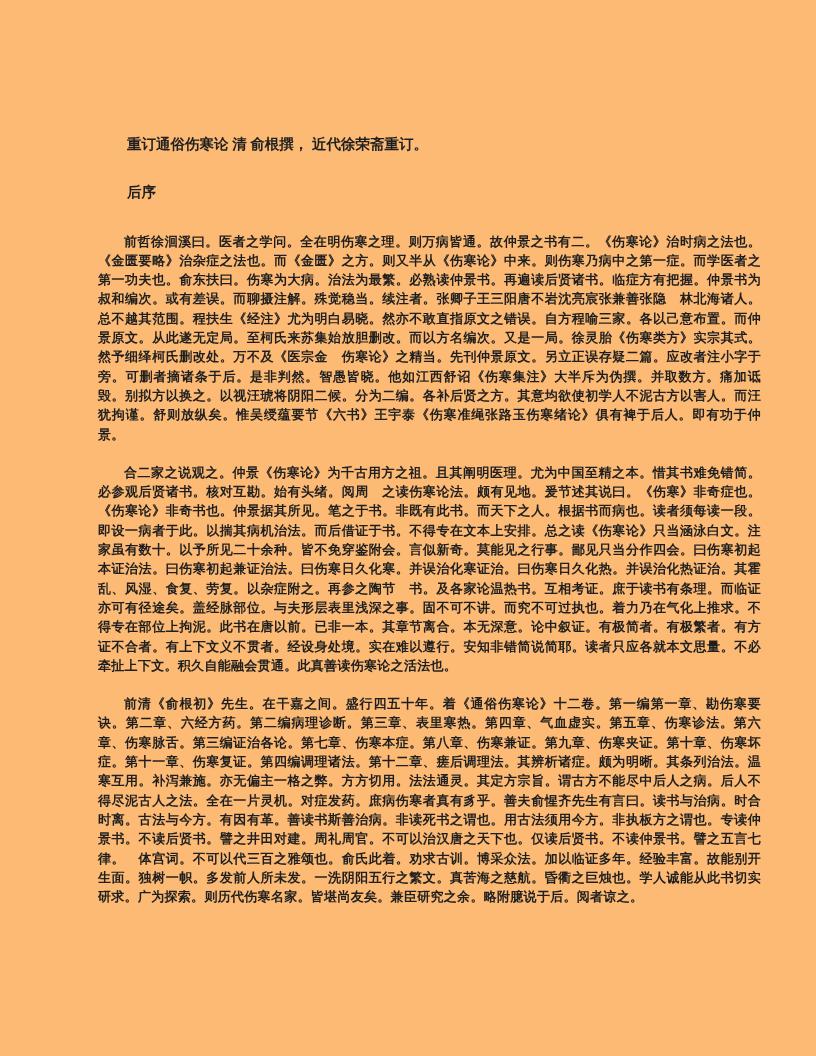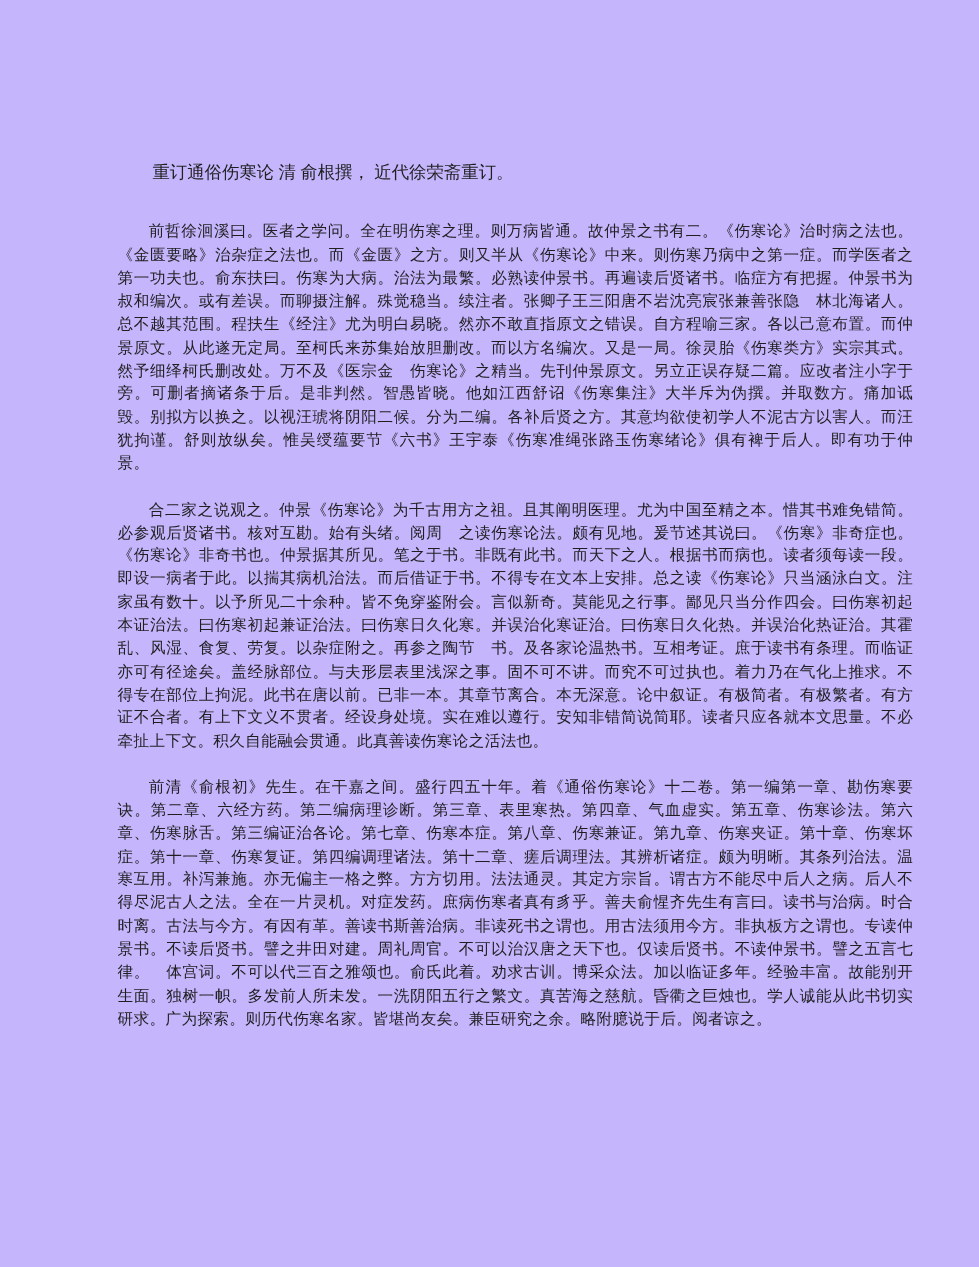--- a/index.html
+++ b/index.html
@@ -12,21 +12,22 @@
     height: 1056px;
     overflow: hidden;
     font-family: "Liberation Serif", "DejaVu Serif", serif;
     color: #1f1f1f;
   }
   .page {
     box-sizing: border-box;
     width: 816px;
     height: 1056px;
     padding: 135px 55px 0 98px;
-    background: #c4b5fd;
+    background: #fdba74;
+    font-weight: bold;
   }
   .doc-title {
     font-size: 14.5px;
     line-height: 19.3px;
     text-indent: 2em;
     white-space: pre-wrap;
     margin: 0 0 29px 0;
   }
   .doc-heading {
     font-size: 14.5px;
@@ -43,19 +44,20 @@
     white-space: pre-wrap;
     margin: 0 0 19px 0;
   }
 </style>
 </head>
 <body>
 
 <div class="page">
   <div class="doc-title">重订通俗伤寒论 清 俞根撰， 近代徐荣斋重订。</div>
 
+  <div class="doc-heading">后序</div>
 
   <p class="doc-paragraph">前哲徐洄溪曰。医者之学问。全在明伤寒之理。则万病皆通。故仲景之书有二。《伤寒论》治时病之法也。《金匮要略》治杂症之法也。而《金匮》之方。则又半从《伤寒论》中来。则伤寒乃病中之第一症。而学医者之第一功夫也。俞东扶曰。伤寒为大病。治法为最繁。必熟读仲景书。再遍读后贤诸书。临症方有把握。仲景书为叔和编次。或有差误。而聊摄注解。殊觉稳当。续注者。张卿子王三阳唐不岩沈亮宸张兼善张隐　林北海诸人。总不越其范围。程扶生《经注》尤为明白易晓。然亦不敢直指原文之错误。自方程喻三家。各以己意布置。而仲景原文。从此遂无定局。至柯氏来苏集始放胆删改。而以方名编次。又是一局。徐灵胎《伤寒类方》实宗其式。然予细绎柯氏删改处。万不及《医宗金　伤寒论》之精当。先刊仲景原文。另立正误存疑二篇。应改者注小字于旁。可删者摘诸条于后。是非判然。智愚皆晓。他如江西舒诏《伤寒集注》大半斥为伪撰。并取数方。痛加诋毁。别拟方以换之。以视汪琥将阴阳二候。分为二编。各补后贤之方。其意均欲使初学人不泥古方以害人。而汪犹拘谨。舒则放纵矣。惟吴绶蕴要节《六书》王宇泰《伤寒准绳张路玉伤寒绪论》俱有裨于后人。即有功于仲景。</p>
 
   <p class="doc-paragraph">合二家之说观之。仲景《伤寒论》为千古用方之祖。且其阐明医理。尤为中国至精之本。惜其书难免错简。必参观后贤诸书。核对互勘。始有头绪。阅周　之读伤寒论法。颇有见地。爰节述其说曰。《伤寒》非奇症也。《伤寒论》非奇书也。仲景据其所见。笔之于书。非既有此书。而天下之人。根据书而病也。读者须每读一段。即设一病者于此。以揣其病机治法。而后借证于书。不得专在文本上安排。总之读《伤寒论》只当涵泳白文。注家虽有数十。以予所见二十余种。皆不免穿鉴附会。言似新奇。莫能见之行事。鄙见只当分作四会。曰伤寒初起本证治法。曰伤寒初起兼证治法。曰伤寒日久化寒。并误治化寒证治。曰伤寒日久化热。并误治化热证治。其霍乱、风湿、食复、劳复。以杂症附之。再参之陶节　书。及各家论温热书。互相考证。庶于读书有条理。而临证亦可有径途矣。盖经脉部位。与夫形层表里浅深之事。固不可不讲。而究不可过执也。着力乃在气化上推求。不得专在部位上拘泥。此书在唐以前。已非一本。其章节离合。本无深意。论中叙证。有极简者。有极繁者。有方证不合者。有上下文义不贯者。经设身处境。实在难以遵行。安知非错简说简耶。读者只应各就本文思量。不必牵扯上下文。积久自能融会贯通。此真善读伤寒论之活法也。</p>
 
   <p class="doc-paragraph">前清《俞根初》先生。在干嘉之间。盛行四五十年。着《通俗伤寒论》十二卷。第一编第一章、勘伤寒要诀。第二章、六经方药。第二编病理诊断。第三章、表里寒热。第四章、气血虚实。第五章、伤寒诊法。第六章、伤寒脉舌。第三编证治各论。第七章、伤寒本症。第八章、伤寒兼证。第九章、伤寒夹证。第十章、伤寒坏症。第十一章、伤寒复证。第四编调理诸法。第十二章、瘥后调理法。其辨析诸症。颇为明晰。其条列治法。温寒互用。补泻兼施。亦无偏主一格之弊。方方切用。法法通灵。其定方宗旨。谓古方不能尽中后人之病。后人不得尽泥古人之法。全在一片灵机。对症发药。庶病伤寒者真有豸乎。善夫俞惺齐先生有言曰。读书与治病。时合时离。古法与今方。有因有革。善读书斯善治病。非读死书之谓也。用古法须用今方。非执板方之谓也。专读仲景书。不读后贤书。譬之井田对建。周礼周官。不可以治汉唐之天下也。仅读后贤书。不读仲景书。譬之五言七律。　体宫词。不可以代三百之雅颂也。俞氏此着。劝求古训。博采众法。加以临证多年。经验丰富。故能别开生面。独树一帜。多发前人所未发。一洗阴阳五行之繁文。真苦海之慈航。昏衢之巨烛也。学人诚能从此书切实研求。广为探索。则历代伤寒名家。皆堪尚友矣。兼臣研究之余。略附臆说于后。阅者谅之。</p>
 </div>
 
 </body></html>

